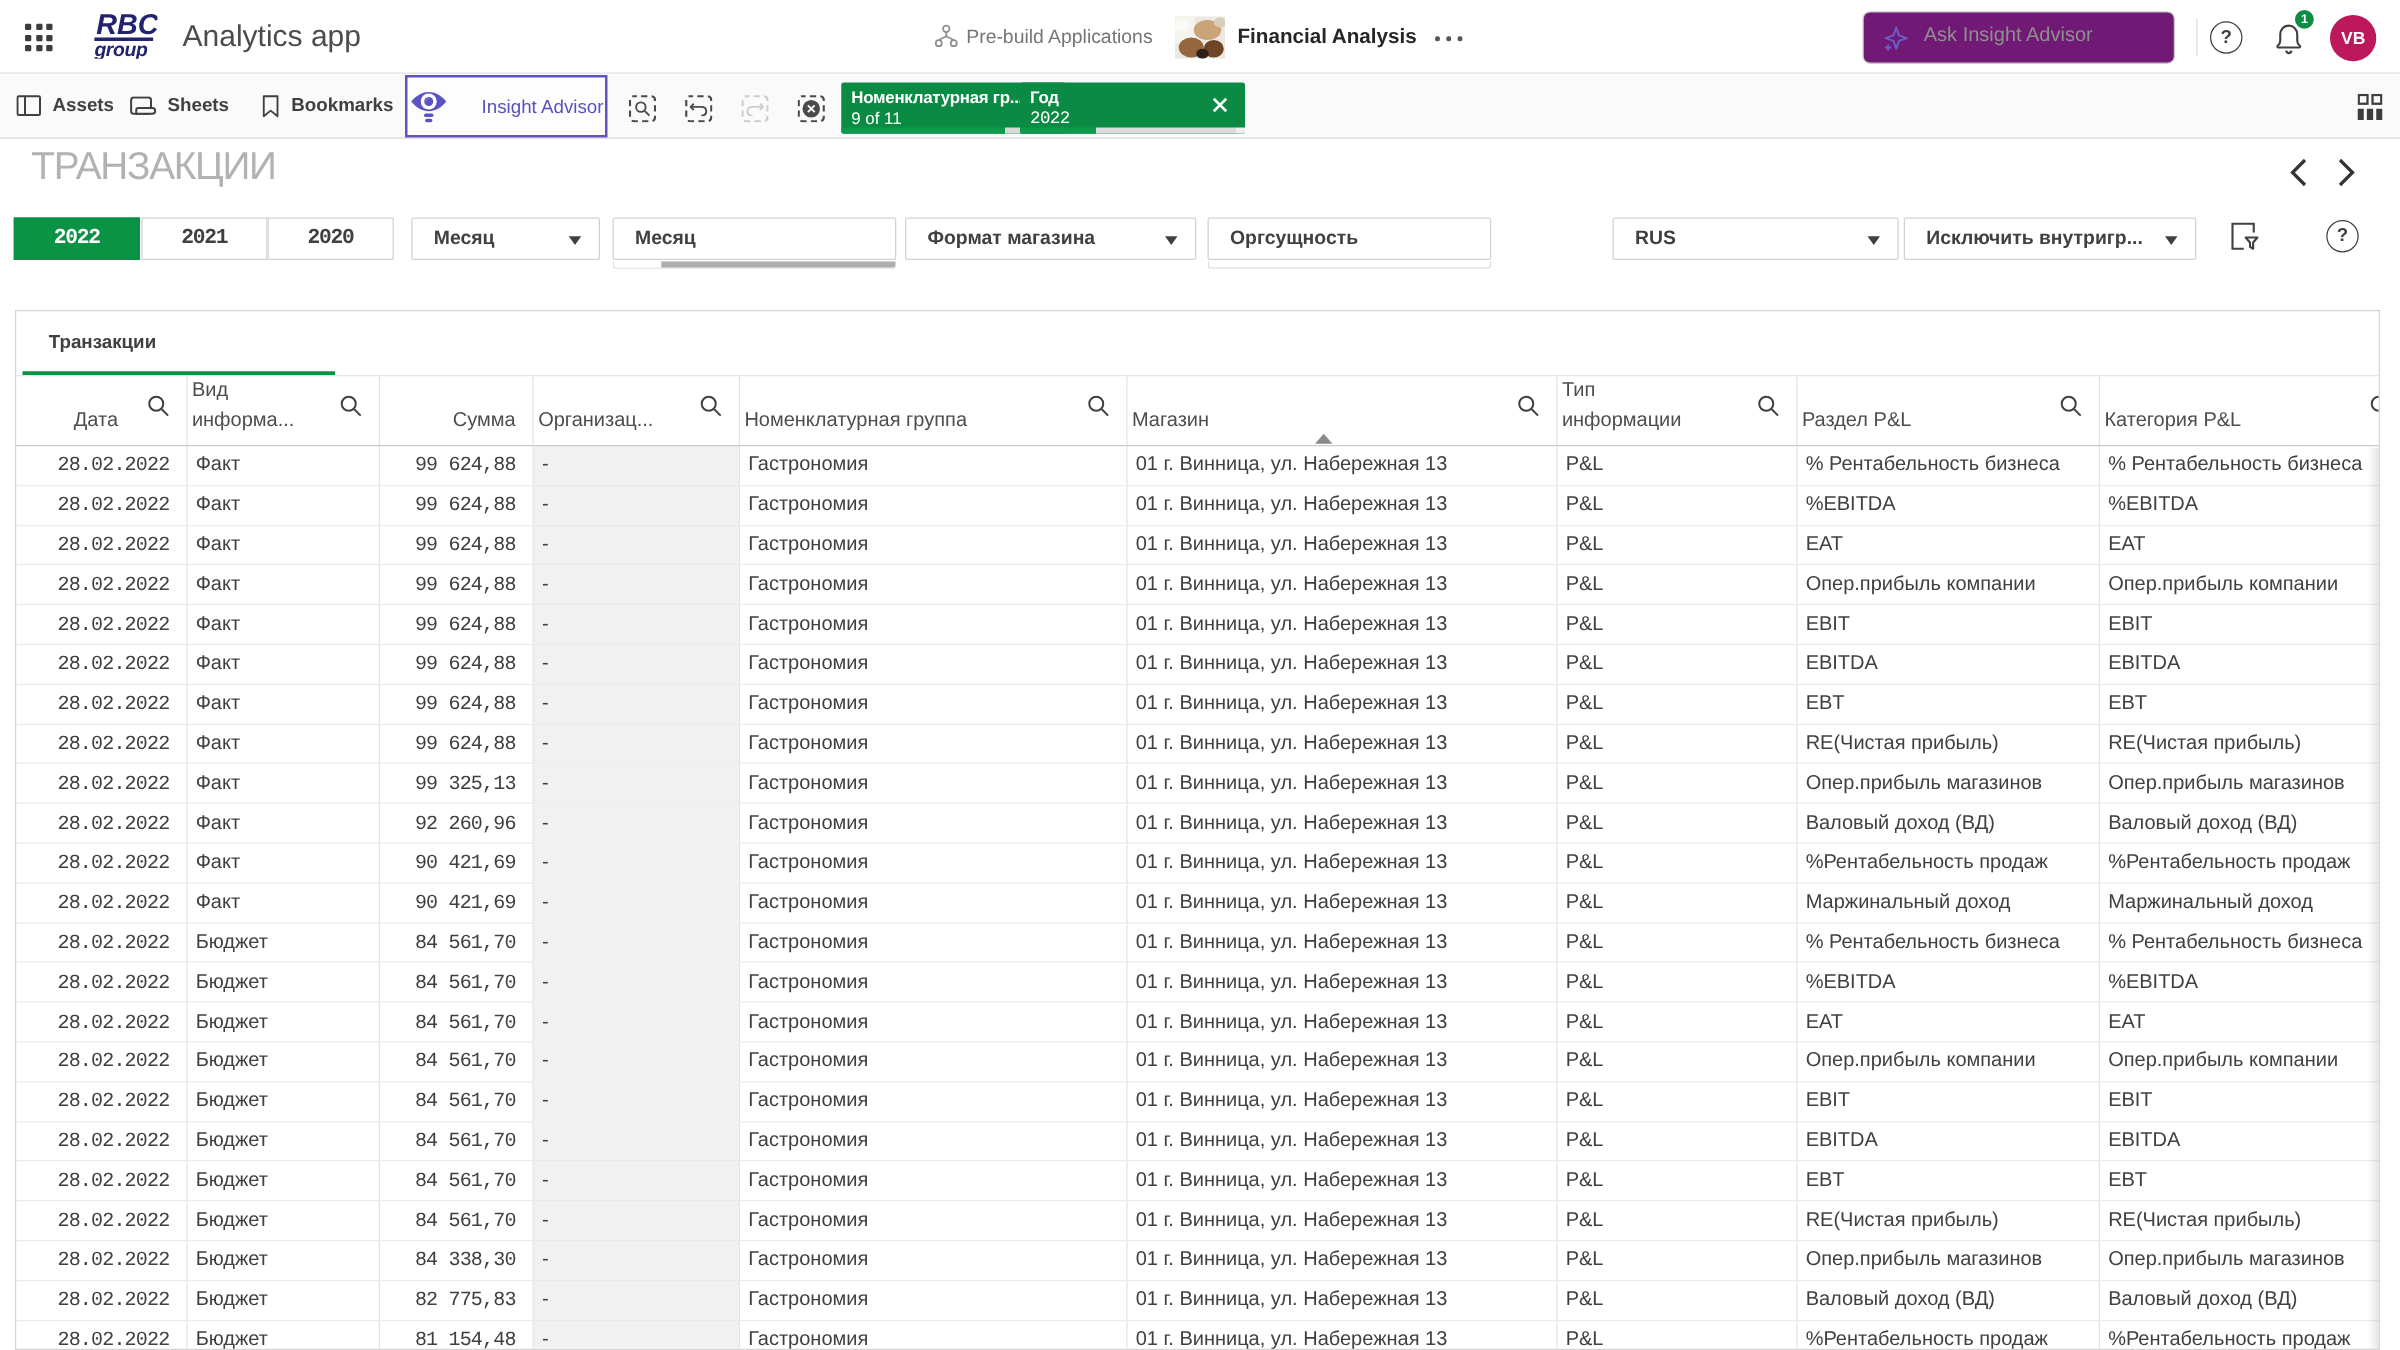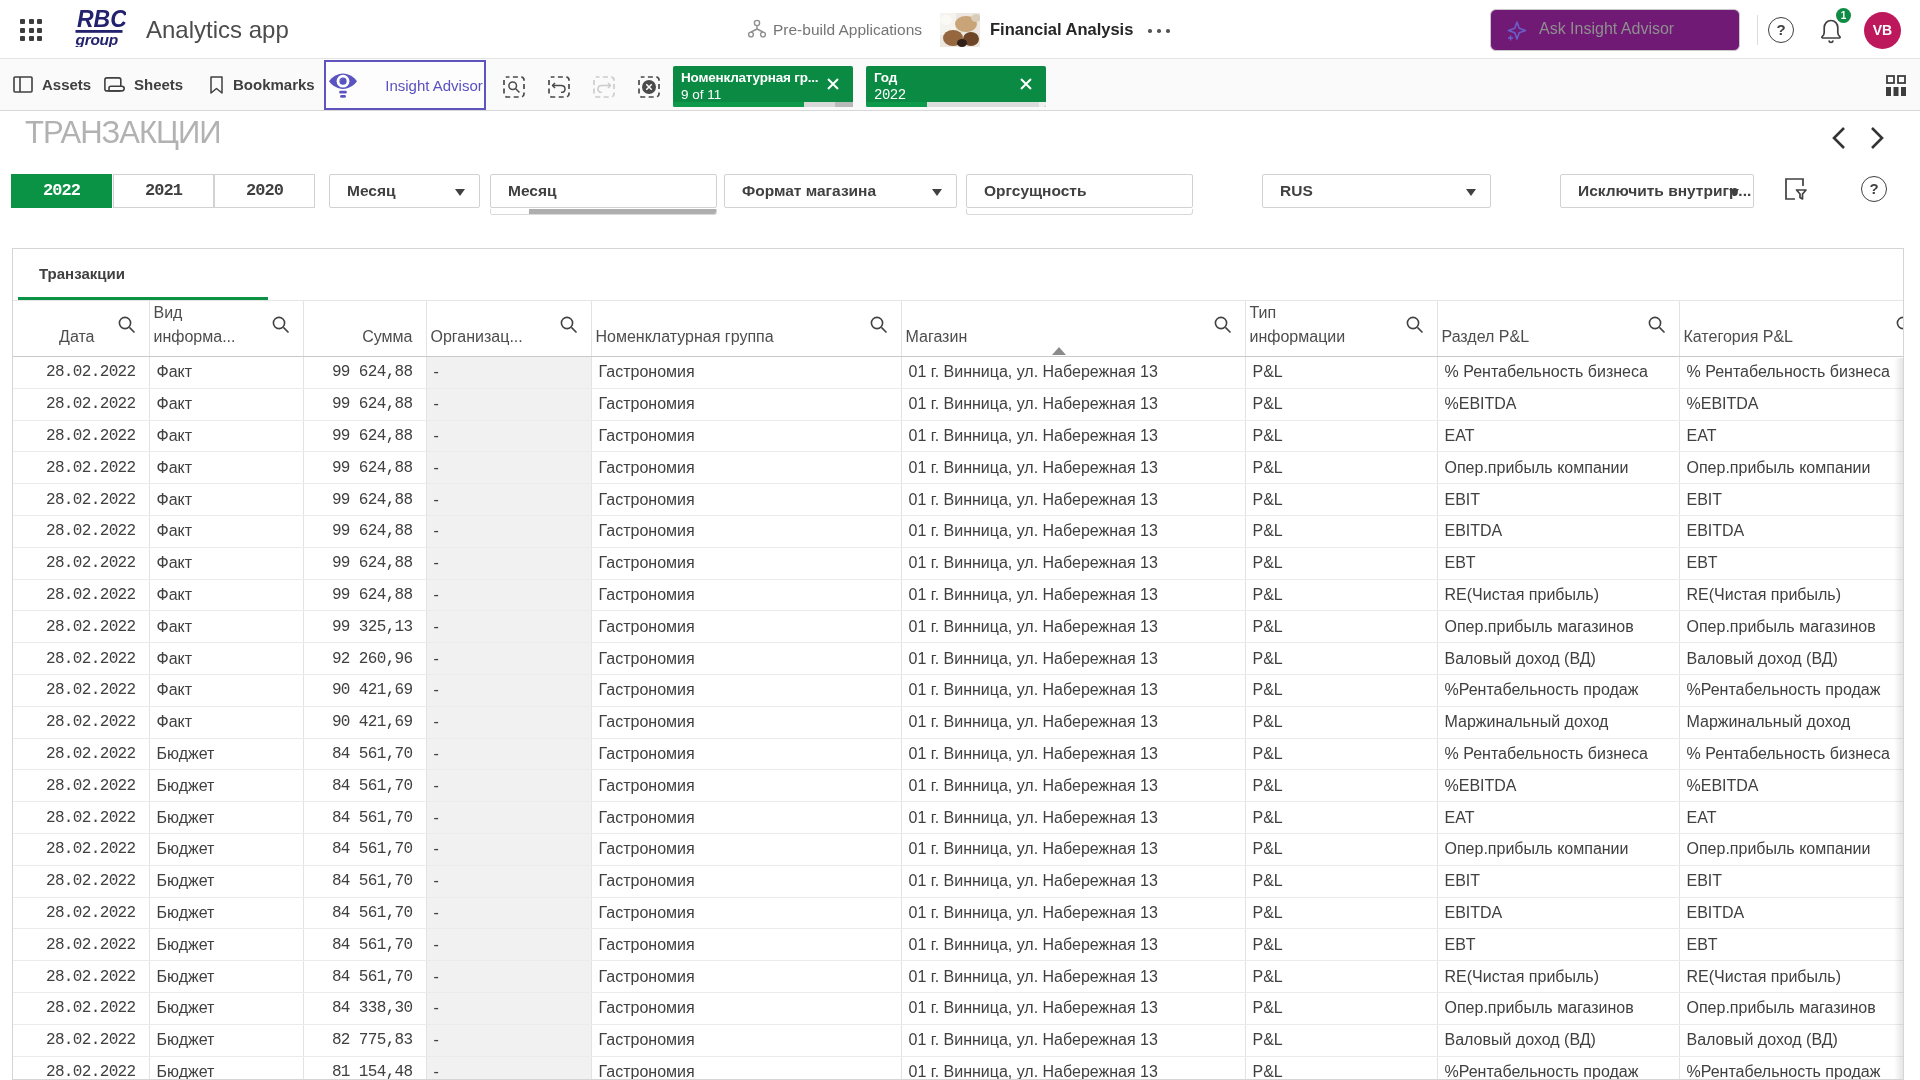--- a/index.html
+++ b/index.html
@@ -42,21 +42,21 @@
 #tb-sheets { left:104px; }
 #tb-bookmarks { left:209px; }
 #ia-btn { position:absolute; left:324px; top:1px; width:162px; height:50px; border:2px solid #5f54bd; background:#fdfdfd;
   display:flex; align-items:center; justify-content:center; }
 #ia-btn span { font-size:15px; color:#5a50c0; margin-left:26px; }
 .selicon { position:absolute; top:17px; width:22px; height:22px; }
 .selicon svg.frame { position:absolute; left:0; top:0; }
 .selicon svg.glyph { position:absolute; left:50%; top:50%; transform:translate(-50%,-50%); }
 #chip1, #chip2 { position:absolute; top:7px; width:180px; height:41px; background:#0b8a43; border-radius:2px; overflow:hidden; }
 #chip1 { left:673px; }
-#chip2 { left:866px; }
+#chip2 { left:816px; }
 .chiptitle { position:absolute; left:8px; top:4px; font-size:13.5px; letter-spacing:-0.2px; font-weight:bold; color:#fff; white-space:nowrap; }
 .chipsub { position:absolute; left:8px; top:21px; font-size:13.5px; color:#fff; white-space:nowrap; }
 .chipx { position:absolute; right:11px; top:9px; width:18px; height:18px; }
 .chipbar { position:absolute; left:0; bottom:0; height:5px; width:100%; }
 #sheetlisticon { position:absolute; left:1886px; top:16px; width:20px; height:21px; }
 
 
 #bigtitle { position:absolute; left:25px; top:115px; font-size:31px; color:#b2b2b2; letter-spacing:-1px; }
 #navchev { position:absolute; left:1828px; top:126px; }
 
@@ -284,25 +284,25 @@
       <div style="position:absolute;left:38px;top:0;right:0;height:6px;background:#aeaeae"></div>
     </div>
 <div class="fbox" style="left:724px;width:233px">
       <span class="lbl">Формат магазина</span>
       <div class="ftri"></div>
     </div>
 <div class="fbox" style="left:966px;width:227px">
       <span class="lbl">Оргсущность</span>
     </div>
 <div class="scrollb" style="left:966px;width:227px"></div>
-<div class="fbox" style="left:1262px;width:229px">
+<div class="fbox" style="left:1290px;width:229px">
       <span class="lbl">RUS</span>
       <div class="ftri"></div>
     </div>
-<div class="fbox" style="left:1560px;width:194px">
+<div class="fbox" style="left:1523px;width:234px">
       <span class="lbl">Исключить внутригр...</span>
       <div class="ftri"></div>
     </div>
 <div id="filtericon">
   <svg width="26" height="26" viewBox="0 0 26 26" fill="none" stroke="#404040" stroke-width="1.7">
     <path d="M20 10 L20 3 L3 3 L3 23 L12 23"></path>
     <path d="M13.5 14 L23 14 L19.5 18 L19.5 23 L17 21.5 L17 18 Z" stroke-linejoin="round"></path>
   </svg>
 </div>
 <div class="qcircle" id="helpfilter">?</div>

